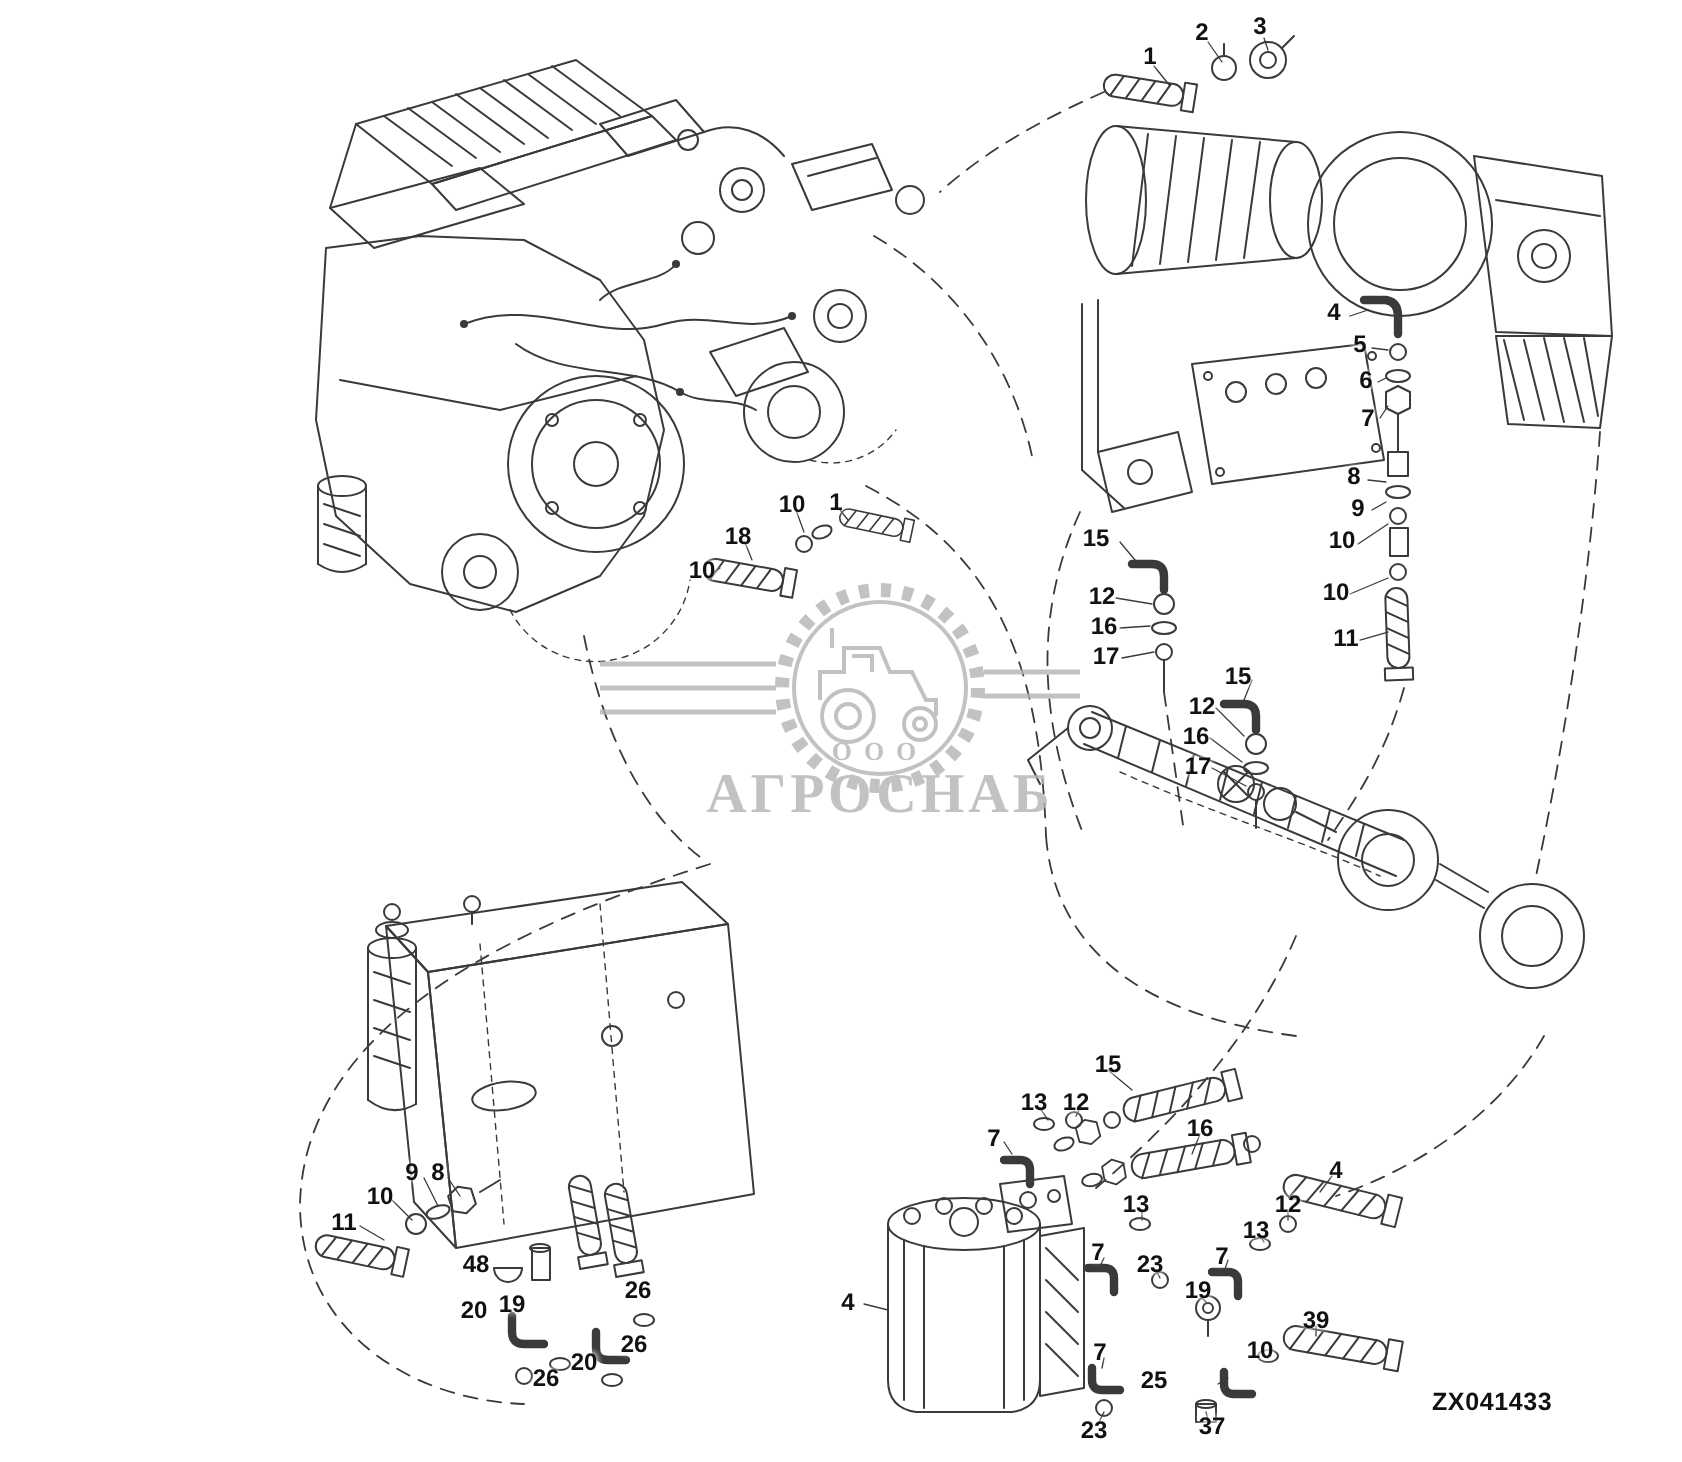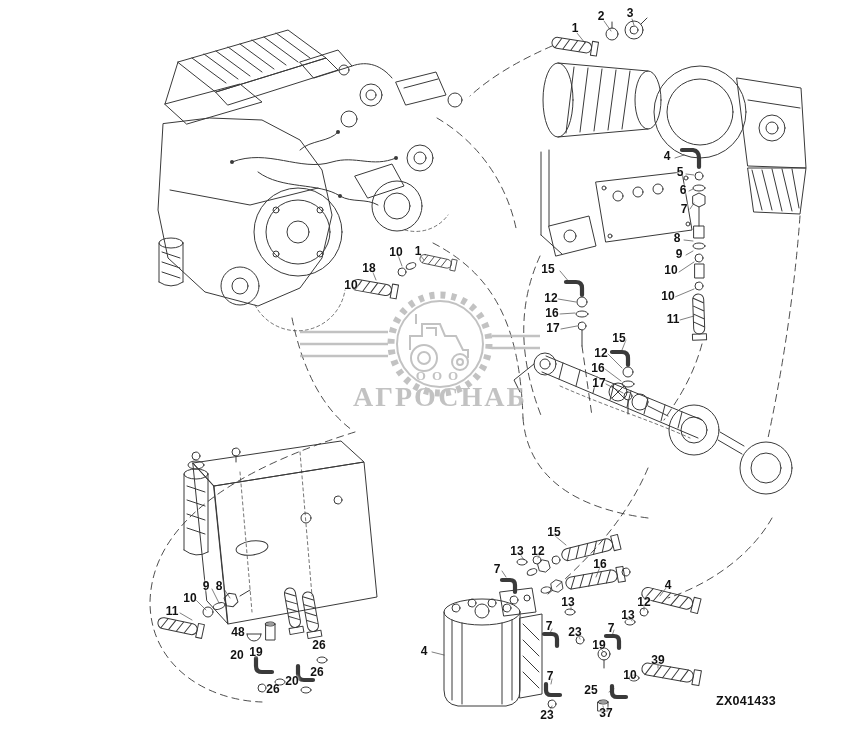--- a/index.html
+++ b/index.html
@@ -449,20 +449,20 @@
       <span class="callout" data-name="callout-label" style="left: 644px; top: 602px;">12</span>
       <span class="callout" data-name="callout-label" style="left: 628px; top: 615px;">13</span>
       <span class="callout" data-name="callout-label" style="left: 611px; top: 628px;">7</span>
       <span class="callout" data-name="callout-label" style="left: 568px; top: 602px;">13</span>
       <span class="callout" data-name="callout-label" style="left: 549px; top: 626px;">7</span>
       <span class="callout" data-name="callout-label" style="left: 575px; top: 632px;">23</span>
       <span class="callout" data-name="callout-label" style="left: 599px; top: 645px;">19</span>
       <span class="callout" data-name="callout-label" style="left: 424px; top: 651px;">4</span>
       <span class="callout" data-name="callout-label" style="left: 658px; top: 660px;">39</span>
       <span class="callout" data-name="callout-label" style="left: 630px; top: 675px;">10</span>
-      <span class="callout" data-name="callout-label" style="left: 591px; top: 690px;">25</span>
+      <span class="callout" data-name="callout-label" style="left: 577px; top: 690px;">25</span>
       <span class="callout" data-name="callout-label" style="left: 550px; top: 676px;">7</span>
       <span class="callout" data-name="callout-label" style="left: 606px; top: 713px;">37</span>
       <span class="callout" data-name="callout-label" style="left: 547px; top: 715px;">23</span>
     </div>
 
   <div class="drawing-id" data-name="drawing-id-label">ZX041433</div>
 </div>
 
 </body></html>

